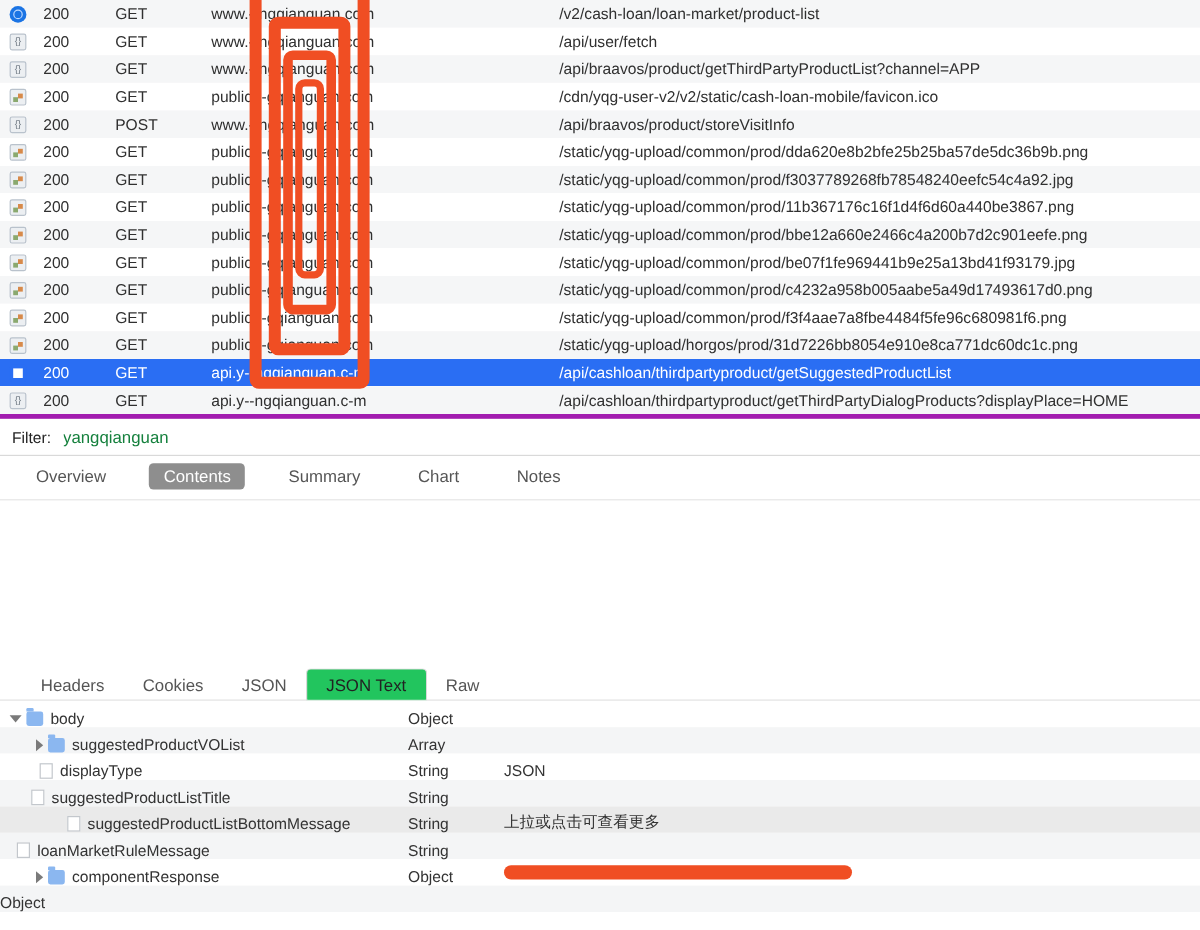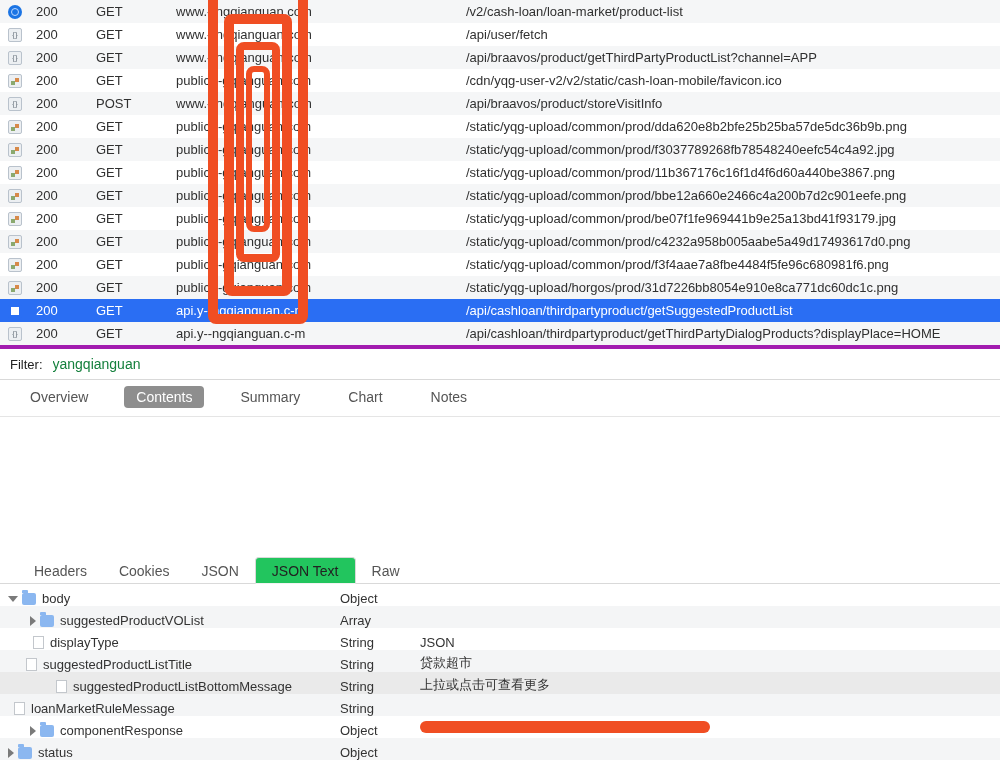--- a/index.html
+++ b/index.html
@@ -360,21 +360,20 @@
         <div class="tcell-type">String</div>
         <div class="tcell-value"><span>JSON</span></div>
       </div>
       <div class="trow">
         <div class="tcell-key" style="padding-left:12px">
           <span class="disclose none"></span>
           <span class="ticon file"></span>
           <span>suggestedProductListTitle</span>
         </div>
         <div class="tcell-type">String</div>
-        <div class="tcell-value"><span>贷款超市</span></div>
       </div>
       <div class="trow hl">
         <div class="tcell-key" style="padding-left:42px">
           <span class="disclose none"></span>
           <span class="ticon file"></span>
           <span>suggestedProductListBottomMessage</span>
         </div>
         <div class="tcell-type">String</div>
         <div class="tcell-value"><span>上拉或点击可查看更多</span></div>
       </div>
@@ -390,25 +389,20 @@
       <div class="trow">
         <div class="tcell-key" style="padding-left:30px">
           <span class="disclose closed"></span>
           <span class="ticon folder"></span>
           <span>componentResponse</span>
         </div>
         <div class="tcell-type">Object</div>
         <div class="tcell-value"><span></span></div>
       </div>
       <div class="trow">
-        <div class="tcell-key" style="padding-left:8px">
-          <span class="disclose closed"></span>
-          <span class="ticon folder"></span>
-          <span>status</span>
-        </div>
         <div class="tcell-type">Object</div>
         <div class="tcell-value"><span></span></div>
       </div>
     </div>
 
   <div class="redaction" style="left:208px; top:-12px; width:100px; height:336px;">
     <div class="frame" style="left:0px;  top:0px;  width:100px; height:336px;"></div>
     <div class="frame" style="left:16px; top:26px; width:68px;  height:282px;"></div>
     <div class="frame" style="left:28px; top:54px; width:44px;  height:220px; border-width:8px;"></div>
     <div class="frame" style="left:38px; top:78px; width:24px;  height:166px; border-width:6px;"></div>

